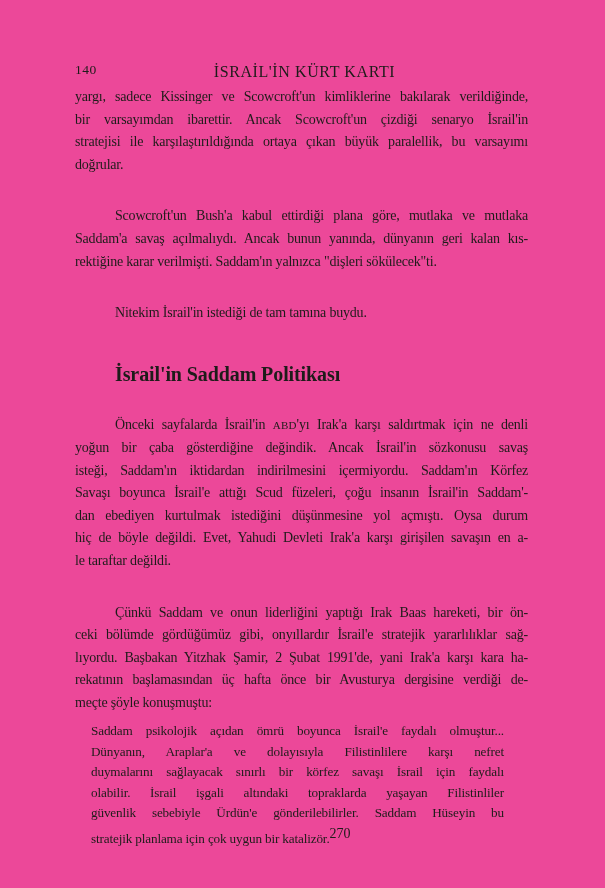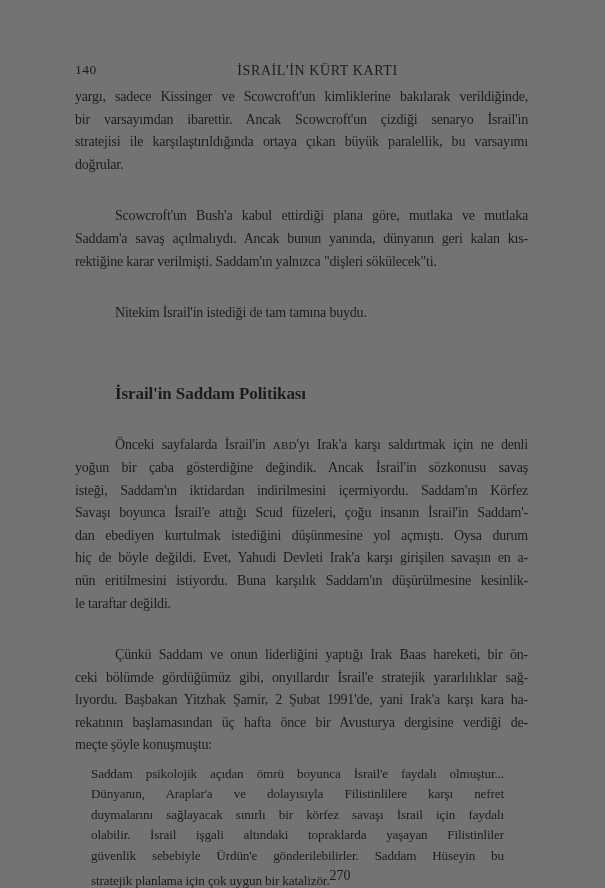--- a/index.html
+++ b/index.html
@@ -4,21 +4,21 @@
 <style>
   html, body {
     margin: 0;
     padding: 0;
     background: #fcfcfa;
   }
   .page {
     position: relative;
     width: 605px;
     height: 888px;
-    background: #737373;
+    background: #ec4899;
     color: #1e1c1a;
     font-family: "Liberation Serif", "DejaVu Serif", serif;
     overflow: hidden;
     text-decoration: underline;
   }
   .running-head {
     position: absolute;
     top: 62px;
     left: 75px;
     width: 453px;
@@ -26,25 +26,25 @@
   }
   .page-number {
     position: absolute;
     left: 0;
     top: 0;
     font-size: 13.5px;
     letter-spacing: 0.5px;
   }
   .running-title {
     position: absolute;
-    left: 16px;
+    left: 3px;
     top: 1px;
     width: 100%;
     text-align: center;
-    font-size: 14px;
+    font-size: 16px;
     letter-spacing: 0.6px;
   }
   .body-text {
     position: absolute;
     top: 86px;
     left: 75px;
     width: 453px;
     font-size: 14px;
     line-height: 22.6px;
     letter-spacing: -0.2px;
@@ -55,23 +55,23 @@
   }
   .para .line.last {
     text-align-last: left;
   }
   .line.indent {
     text-indent: 40px;
     margin-top: 29px;
   }
   .section-heading {
     font-weight: bold;
-    margin-top: 58px;
+    margin-top: 38px;
     padding-left: 40px;
-    font-size: 17px;
+    font-size: 20px;
     letter-spacing: -0.1px;
   }
   .block-quote {
     margin-top: 7px;
     margin-left: 16px;
     width: 413px;
     font-size: 13.2px;
     line-height: 20.4px;
     letter-spacing: -0.15px;
   }
@@ -116,21 +116,20 @@
         <div class="line last indent"><span>Nitekim İsrail'in istediği de tam tamına buydu.</span></div>
       </div>
       <div class="section-heading">İsrail'in Saddam Politikası</div>
       <div class="para">
         <div class="line indent"><span>Önceki sayfalarda İsrail'in </span><span class="smallcaps">ABD</span><span>'yı Irak'a karşı saldırtmak için ne denli</span></div>
         <div class="line"><span>yoğun bir çaba gösterdiğine değindik. Ancak İsrail'in sözkonusu savaş</span></div>
         <div class="line"><span>isteği, Saddam'ın iktidardan indirilmesini içermiyordu. Saddam'ın Körfez</span></div>
         <div class="line"><span>Savaşı boyunca İsrail'e attığı Scud füzeleri, çoğu insanın İsrail'in Saddam'-</span></div>
         <div class="line"><span>dan ebediyen kurtulmak istediğini düşünmesine yol açmıştı. Oysa durum</span></div>
         <div class="line"><span>hiç de böyle değildi. Evet, Yahudi Devleti Irak'a karşı girişilen savaşın en a-</span></div>
-        <div class="line"><span>nün eritilmesini istiyordu. Buna karşılık Saddam'ın düşürülmesine kesinlik-</span></div>
         <div class="line last"><span>le taraftar değildi.</span></div>
       </div>
       <div class="para">
         <div class="line indent"><span>Çünkü Saddam ve onun liderliğini yaptığı Irak Baas hareketi, bir ön-</span></div>
         <div class="line"><span>ceki bölümde gördüğümüz gibi, onyıllardır İsrail'e stratejik yararlılıklar sağ-</span></div>
         <div class="line"><span>lıyordu. Başbakan Yitzhak Şamir, 2 Şubat 1991'de, yani Irak'a karşı kara ha-</span></div>
         <div class="line"><span>rekatının başlamasından üç hafta önce bir Avusturya dergisine verdiği de-</span></div>
         <div class="line last"><span>meçte şöyle konuşmuştu:</span></div>
       </div>
       <div class="block-quote">

